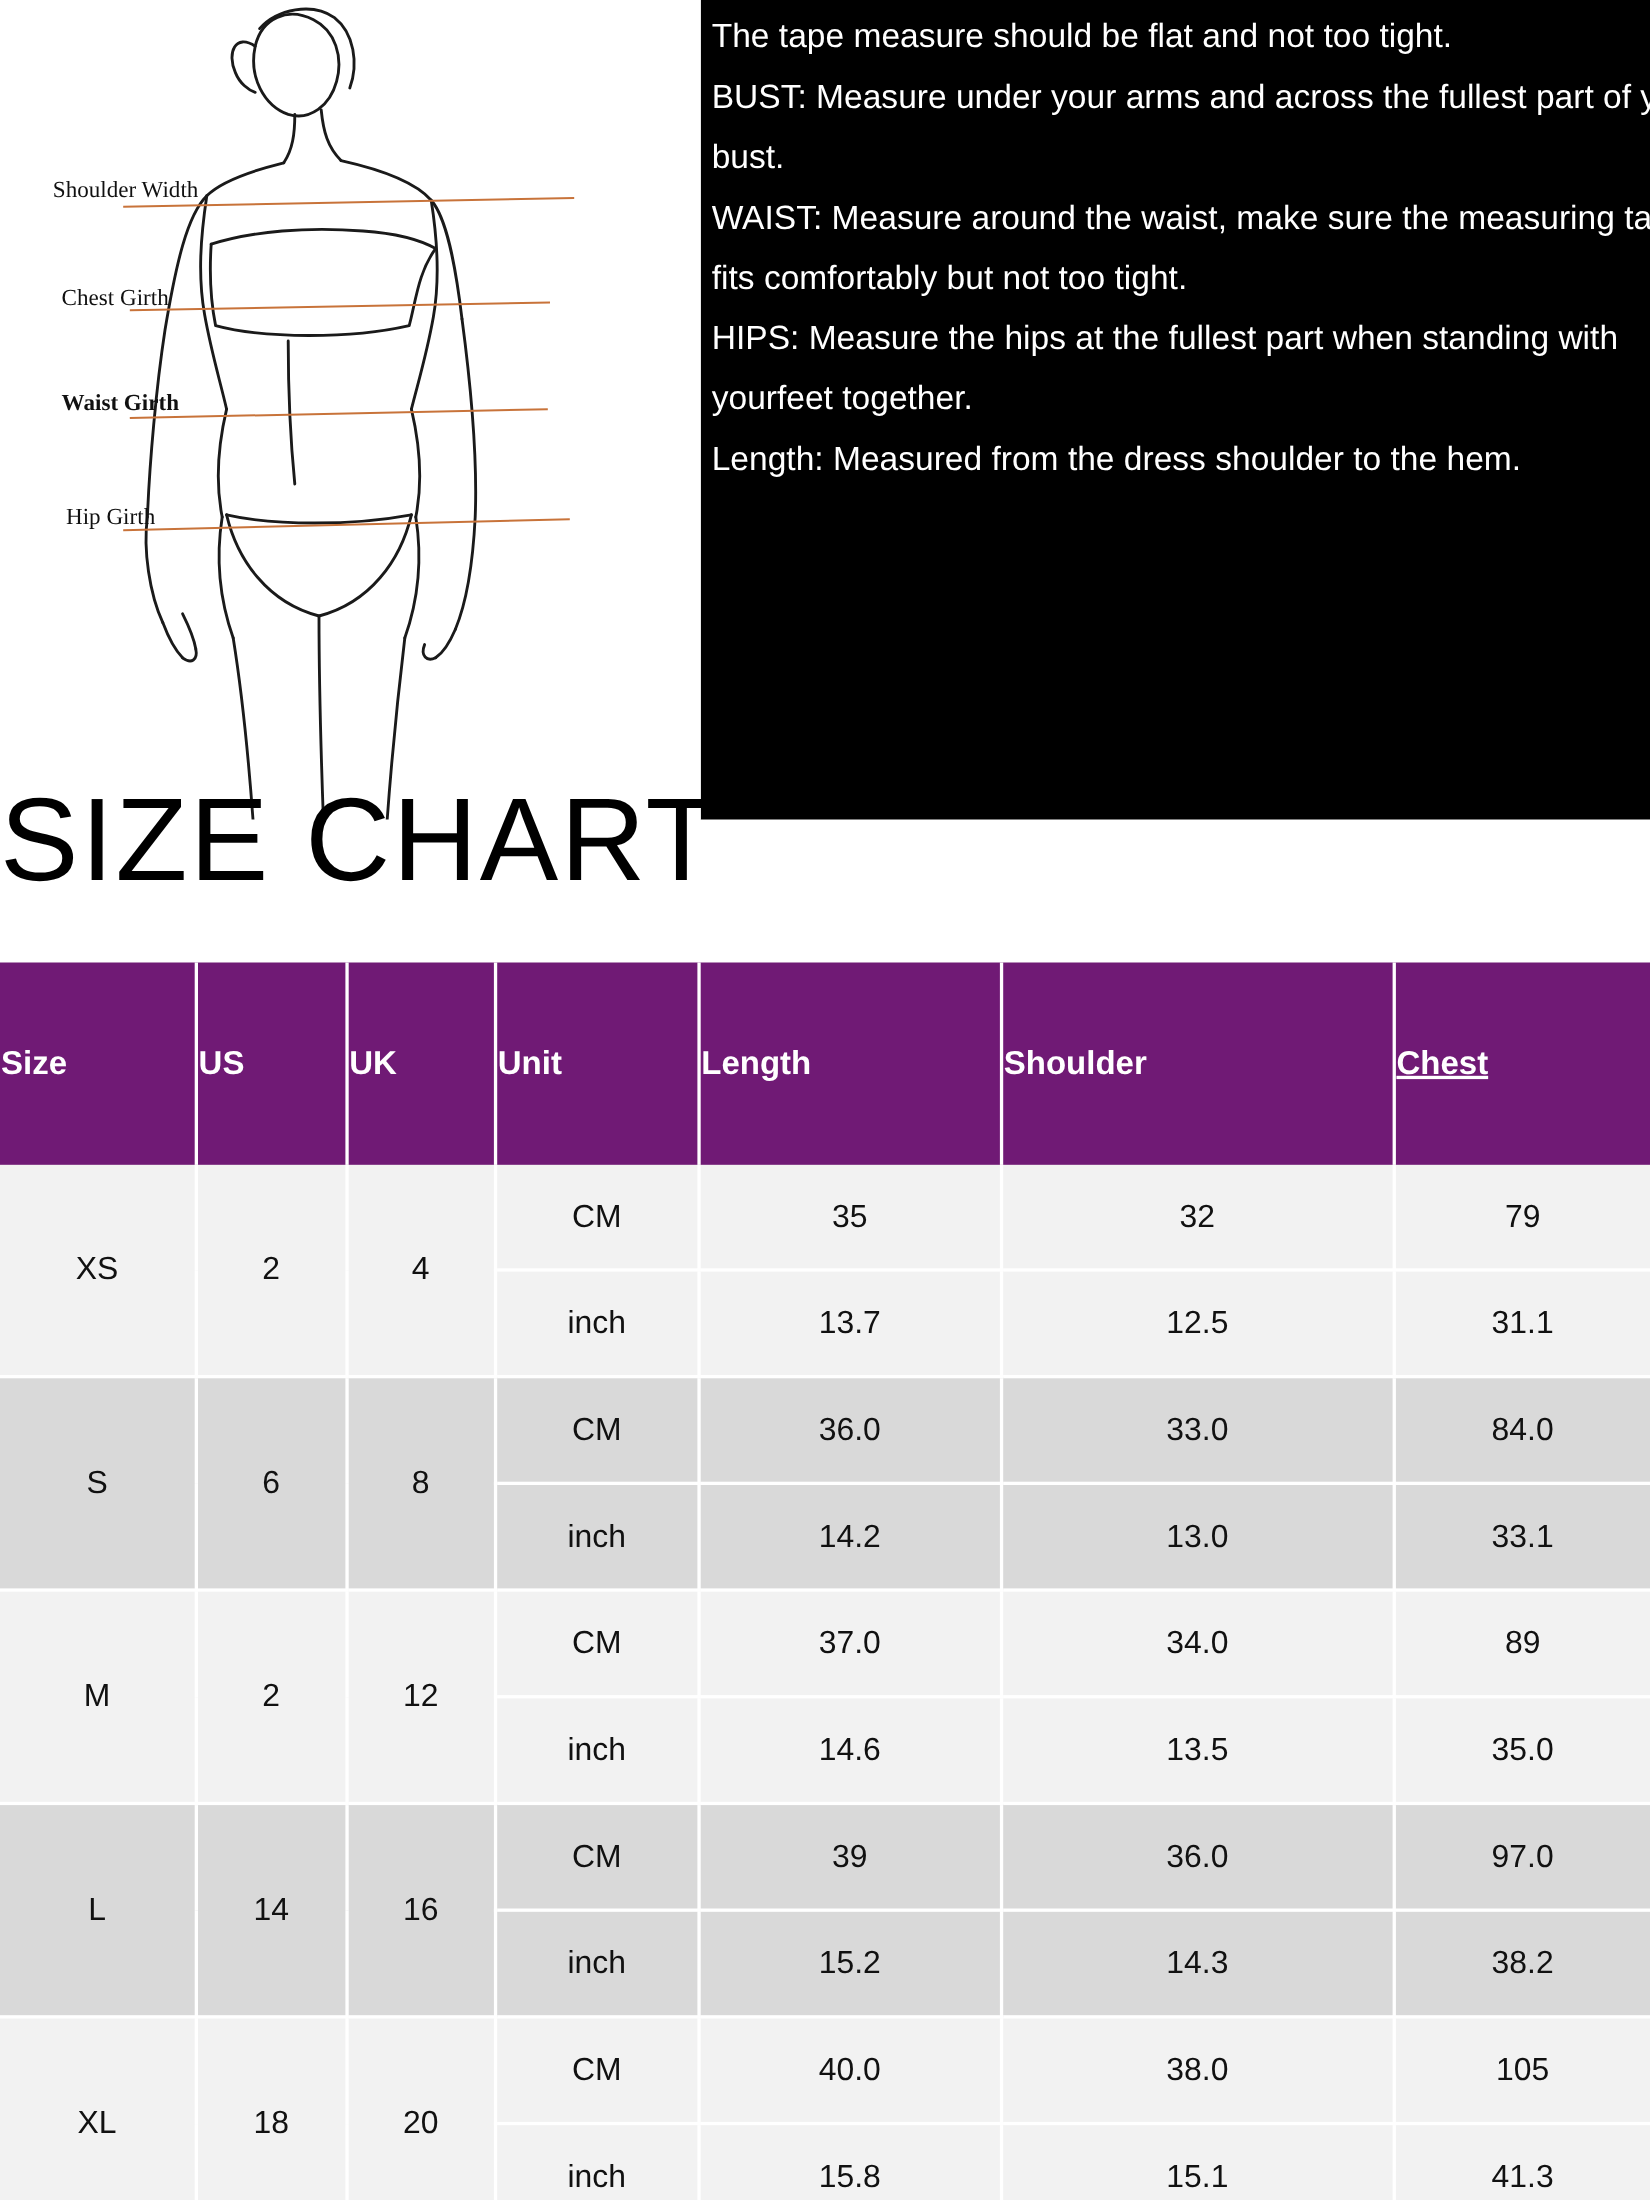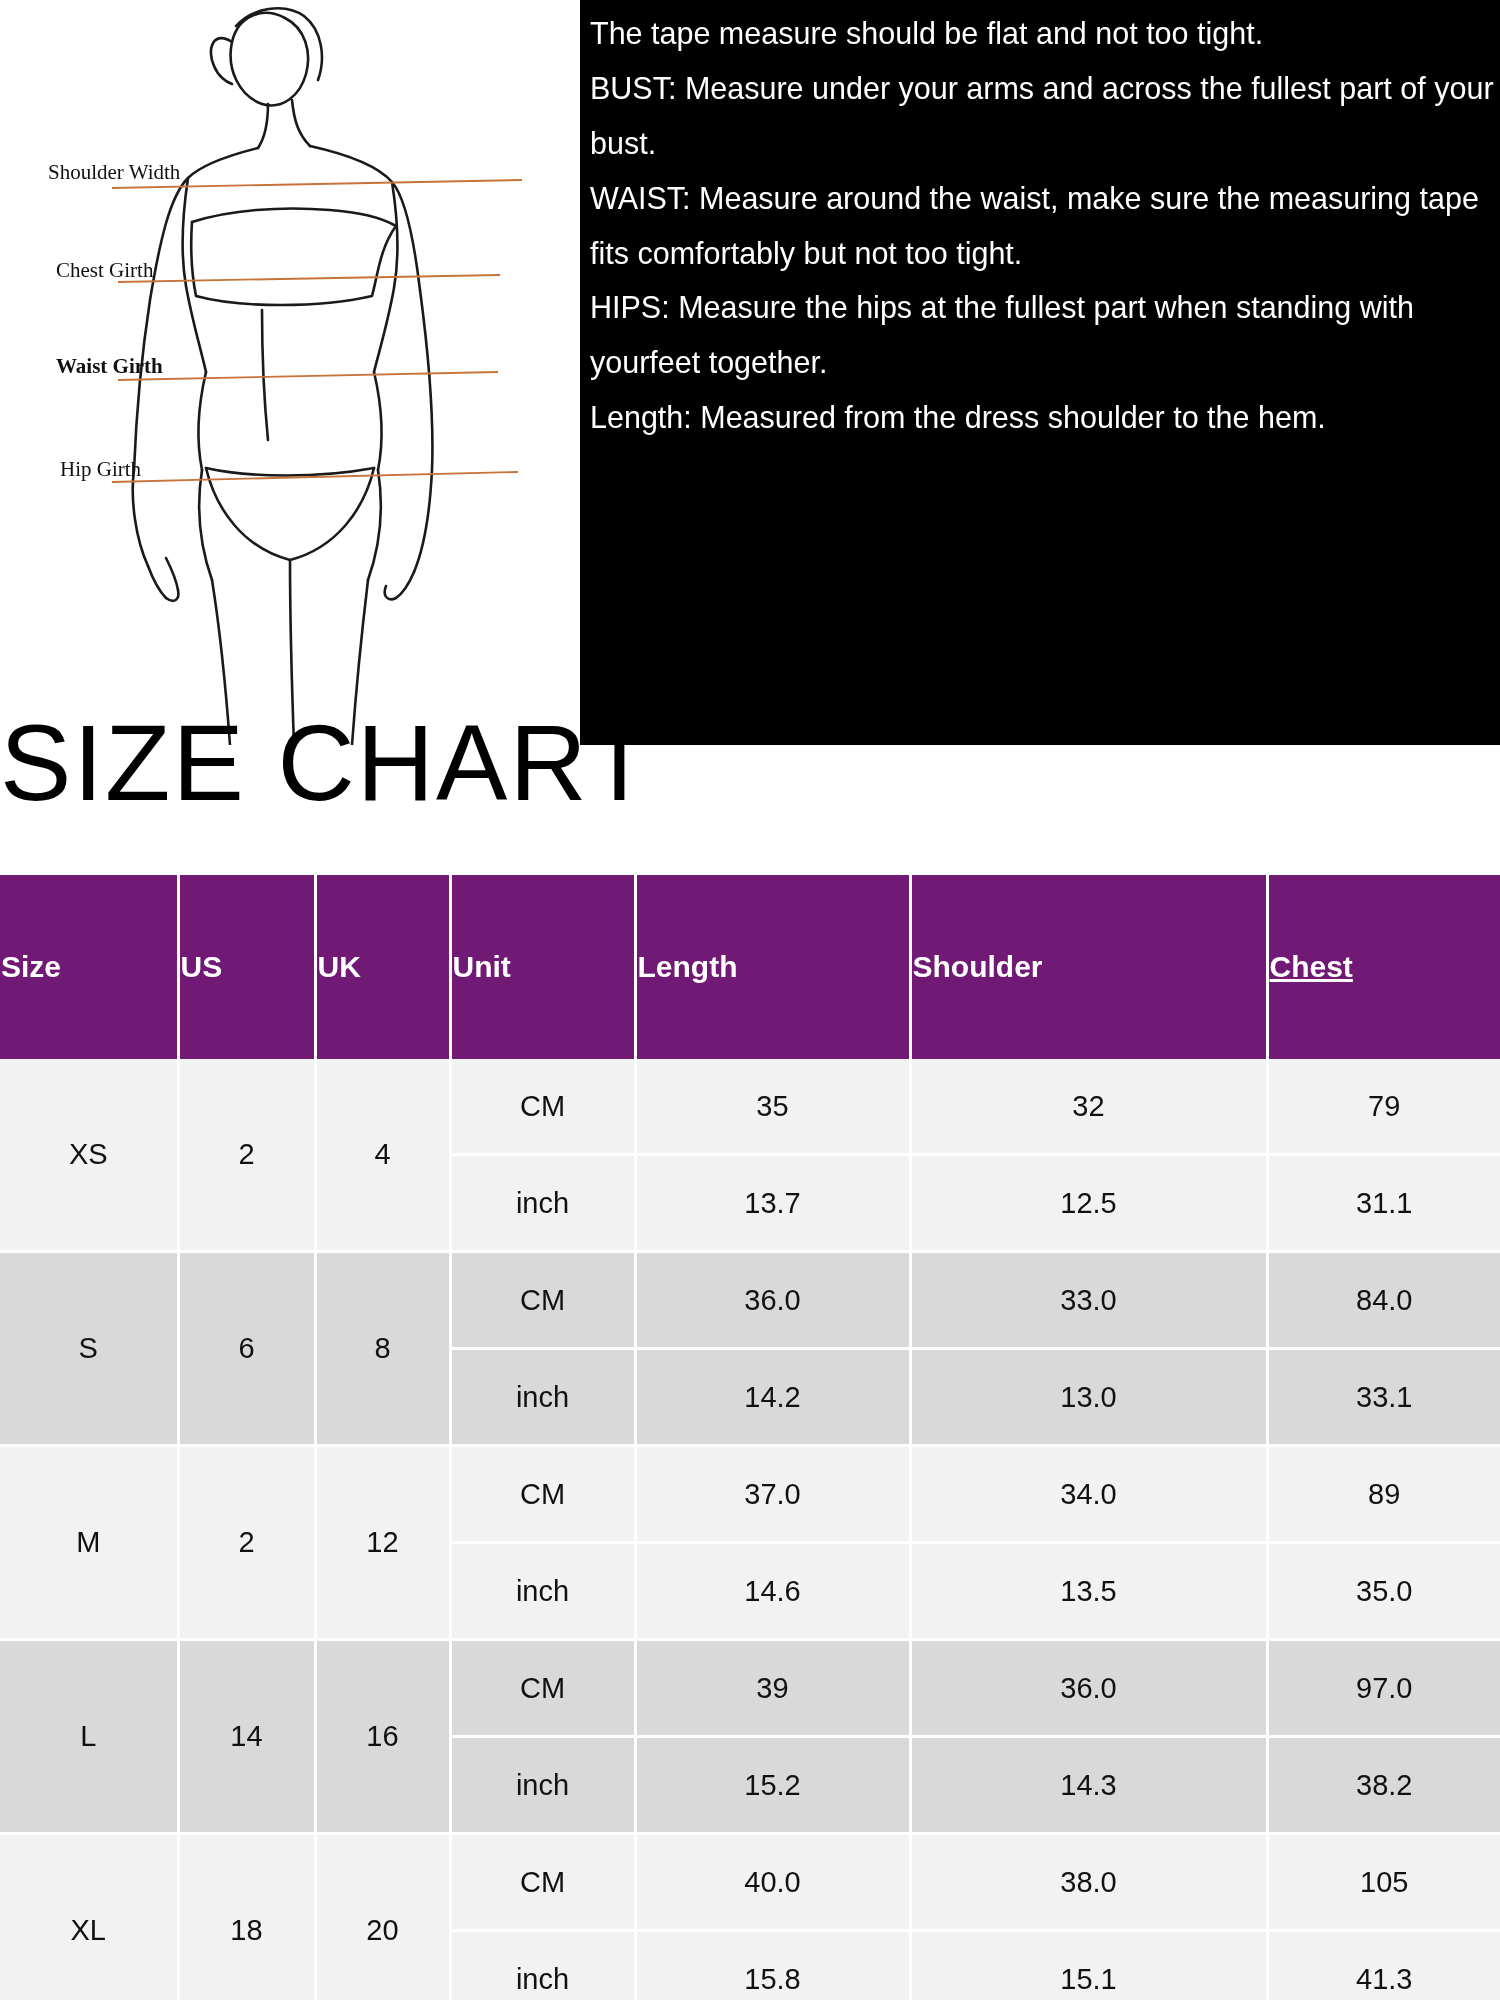--- a/index.html
+++ b/index.html
@@ -27,21 +27,21 @@
   .top {
     display: flex;
     flex-direction: row;
     align-items: flex-start;
     width: 1500px;
     height: 745px;
     position: relative;
   }
 
   .figure-panel {
-    width: 580px;
+    width: 637px;
     height: 745px;
     position: relative;
     background: #ffffff;
     flex: none;
   }
 
   .figure-svg {
     position: absolute;
     left: 0;
     top: 0;

